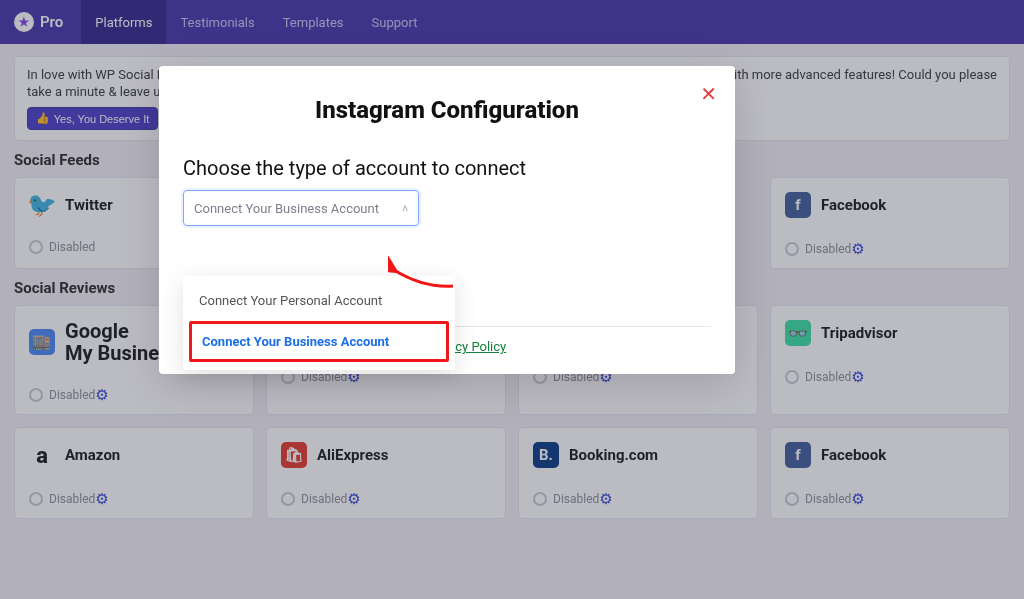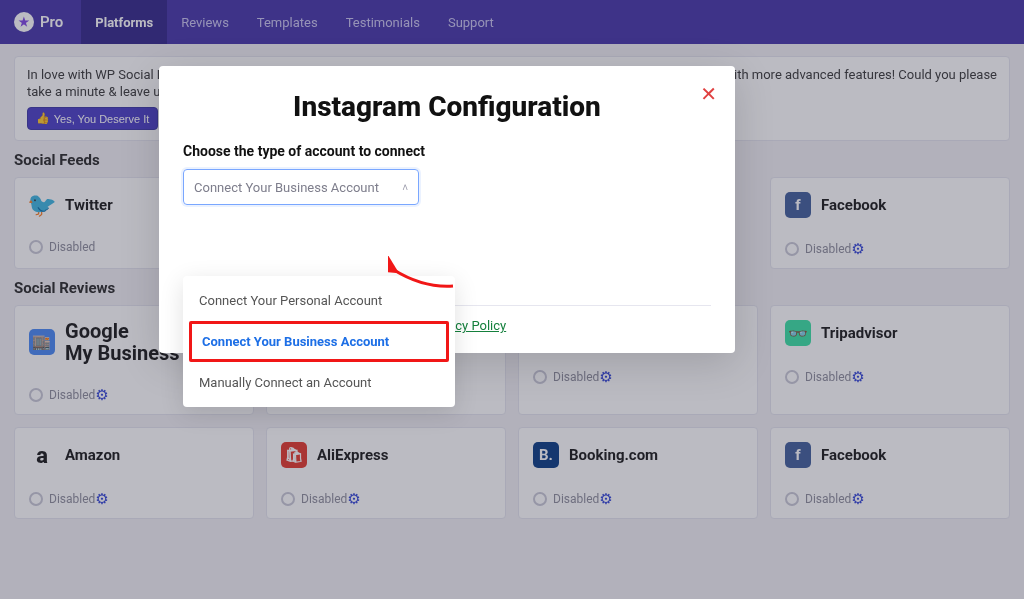--- a/index.html
+++ b/index.html
@@ -4,21 +4,21 @@
 <style>
   * { box-sizing: border-box; margin: 0; padding: 0; }
   body { font-family: -apple-system, BlinkMacSystemFont, "Segoe UI", Roboto, Helvetica, Arial, sans-serif; background:#f1f0f4; width:1024px; height:599px; overflow:hidden; position:relative; color:#111; }
   
   .topnav { background:#3f2fa6; height:44px; display:flex; align-items:stretch; padding-left:14px; }
   .brand { display:flex; align-items:center; gap:6px; color:#fff; font-weight:600; font-size:15px; padding-right:18px;}
   .brand-circle { width:20px; height:20px; border-radius:50%; background:#fff; display:flex; align-items:center; justify-content:center;}
   .brand-circle .star { color:#7b3fe4; font-size:12px; line-height:1;}
   .navlinks { display:flex; align-items:stretch;}
   .navlink { display:flex; align-items:center; padding:0 14px; color:#c7c2ee; font-size:13px; cursor:pointer;}
-  .navlink.active { background:#2c1f86; color:#fff;font-weight:bold;}
+  .navlink.active { background:#2c1f86; color:#fff;}
   
   .banner { margin:12px 14px 10px 14px; background:#fff; border:1px solid #e3e3ee; border-radius:4px; padding:10px 12px; font-size:13px; color:#333;}
   .banner .line2 { margin-top:2px; }
   .banner-btns { margin-top:8px; display:flex; gap:6px;}
   .bb { font-size:11px; padding:4px 8px; border-radius:4px; border:1px solid #3632a5; background:#4438c5; color:#fff; cursor:pointer; display:inline-flex; align-items:center; gap:4px;}
   .bb.alt { background:#efe9ff; color:#5a3bd6; border-color:#cfc0f5; width:18px; justify-content:center;}
   
   .section-title { font-size:15px; font-weight:700; margin:10px 14px 8px 14px; color:#222;}
   .cards { display:flex; gap:12px; padding:0 14px; }
   .card { flex:1; background:#fff; border:1px solid #e3e3ee; border-radius:4px; padding:14px 14px 10px 14px; position:relative; min-height:92px;}
@@ -36,22 +36,22 @@
   .ic.ab { background:transparent; color:#ff385c; font-size:24px;}
   .ic.yp { background:transparent; color:#d32323; font-size:22px;}
   .ic.ta { background:#34e0a1; color:#000; font-size:16px;}
   .ic.am { background:transparent; color:#111; font-size:22px; font-weight:800;}
   .ic.ae { background:#e43225;}
   .ic.bk { background:#003580;}
   
   .overlay { position:absolute; inset:0; background:rgba(60,60,80,0.35);}
   .modal { position:absolute; left:159px; top:66px; width:576px; background:#fff; border-radius:4px; box-shadow:0 10px 40px rgba(0,0,0,0.15); padding:24px 24px 20px 24px;}
   .modal-close { position:absolute; top:16px; right:18px; color:#e04040; font-size:20px; cursor:pointer; background:none; border:none;}
-  .modal-title { text-align:center; font-size:28px; font-weight:800; }
-  .modal-sub { font-size:14px; font-weight:700; margin-top:20px;}
+  .modal-title { text-align:center; font-size:24px; font-weight:800; margin-top:6px;}
+  .modal-sub { font-size:20px; font-weight:400; margin-top:32px;}
   .select-box { margin-top:10px; width:236px; height:36px; border:1px solid #7aa7ff; border-radius:4px; display:flex; align-items:center; justify-content:space-between; padding:0 10px; color:#7e7e8c; font-size:13px; box-shadow:0 0 0 2px rgba(122,167,255,0.15); cursor:pointer;}
   .select-box .chev { font-size:10px; color:#9a9aaa;}
   .dropdown { position:absolute; left:24px; top:210px; width:272px; background:#fff; border-radius:4px; box-shadow:0 6px 24px rgba(0,0,0,0.12); padding:6px 0;}
   .dd-opt { padding:11px 16px; font-size:13px; color:#555; cursor:pointer;}
   .dd-opt.sel { border:3px solid #f11717; color:#1d6fe6; font-weight:700; margin:2px 6px; border-radius:2px; padding:10px 10px;}
   .modal-footer { margin-top:100px; border-top:1px solid #e6e6ef; padding-top:12px; font-size:13px; color:#444; text-align:center;}
   .modal-footer a { color:#15803d; text-decoration:underline; cursor:pointer;}
   
   .arrow { position:absolute; left:388px; top:256px; pointer-events:none;}
 </style>
@@ -65,27 +65,24 @@
           <span class="star">★</span>
         </span>
     </span>
     <span>Pro</span>
   </div>
   <div class="navlinks">
     <div class="navlink active">
         <span>Platforms</span>
       </div>
     <div class="navlink">
-        <span>Reviews</span>
+        <span>Testimonials</span>
       </div>
     <div class="navlink">
         <span>Templates</span>
-      </div>
-    <div class="navlink">
-        <span>Testimonials</span>
       </div>
     <div class="navlink">
         <span>Support</span>
       </div>
   </div>
 </div>
 
 <div class="banner">
   <div style="display:flex; justify-content:space-between;">
     <div>
@@ -264,21 +261,20 @@
     <span>Connect Your Business Account</span>
     <span class="chev">˄</span>
   </div>
   <div class="modal-footer">
     <a>tions</a><span> | </span><a>Privacy Policy</a>
   </div>
 
   <div class="dropdown">
     <div class="dd-opt">Connect Your Personal Account</div>
     <div class="dd-opt sel">Connect Your Business Account</div>
-    <div class="dd-opt">Manually Connect an Account</div>
   </div>
 </div>
 
 <svg class="arrow" width="70" height="40">
   <defs>
       <marker id="ah" markerWidth="8" markerHeight="8" refX="2" refY="4" orient="auto">
         <path d="M8,0 L0,4 L8,8 Z" fill="#f11717"></path>
       </marker>
     </defs>
   <path d="M65,30 Q35,32 6,14" stroke="#f11717" stroke-width="3" fill="none" marker-end="url(#ah)"></path>

